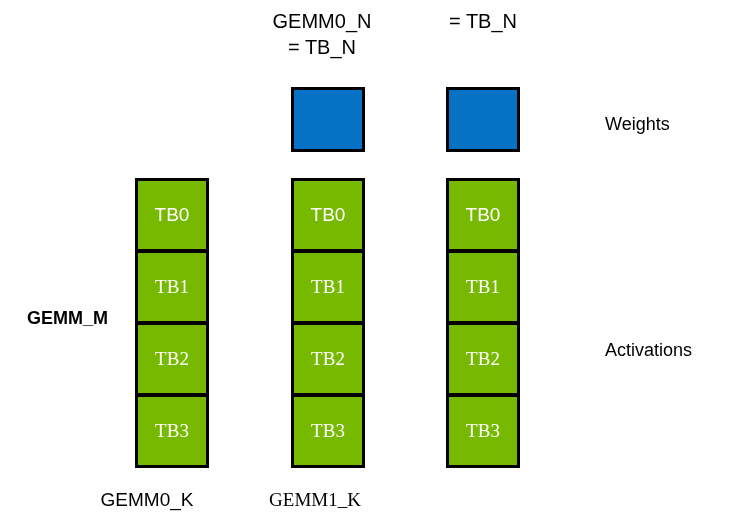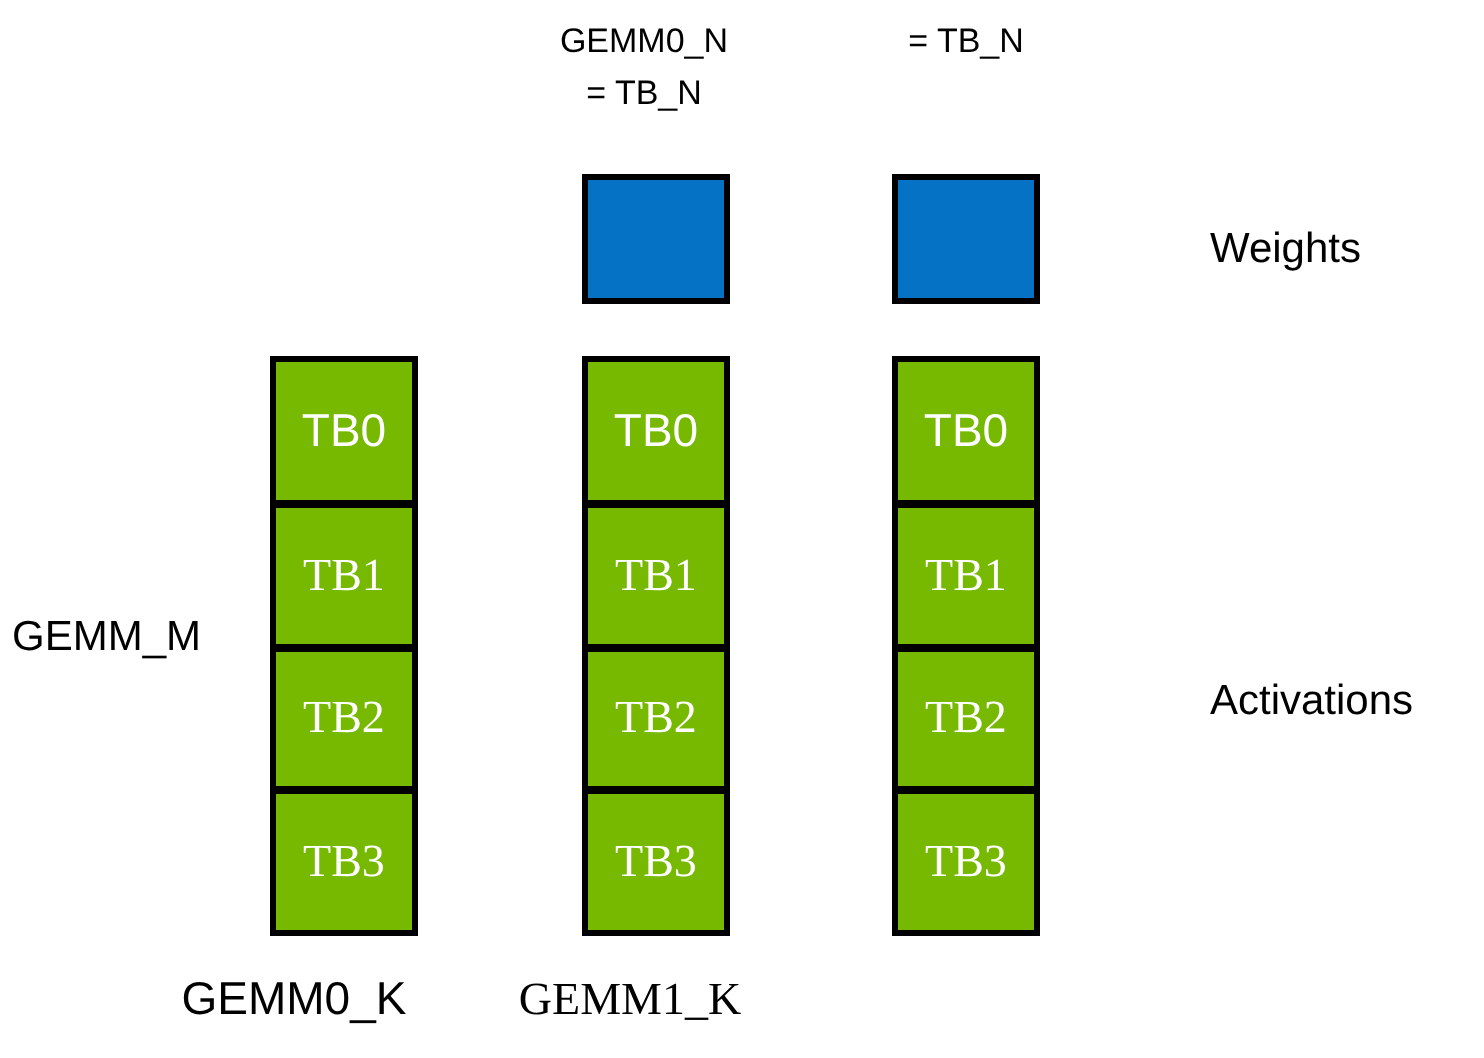--- a/index.html
+++ b/index.html
@@ -14,32 +14,32 @@
     position: relative;
     width: 742px;
     height: 529px;
     background: var(--canvas-bg, #ffffff);
     overflow: hidden;
     color: var(--label-text, #000000);
   }
 
   .lbl {
     position: absolute;
-    font-size: 21px;
+    font-size: 18px;
     line-height: 25px;
     white-space: nowrap;
     color: var(--label-text, #000000);
   }
 
   .top-label {
     position: absolute;
     top: 8px;
     width: 140px;
     text-align: center;
-    font-size: 17px;
+    font-size: 20px;
     line-height: 26px;
     color: var(--label-text, #000000);
   }
   .top-label-0 { left: 252px; }
   .top-label-1 { left: 413px; }
 
   .weights-box {
     position: absolute;
     top: 87px;
     width: 74px;
@@ -63,34 +63,34 @@
   .tb-column-2 { left: 446px; }
 
   .tb-cell {
     flex: 1 1 auto;
     background: var(--activations-fill, #76B900);
     border: 3px solid var(--border-color, #000000);
     display: flex;
     align-items: center;
     justify-content: center;
     color: var(--tb-text, #ffffff);
-    font-size: 23px;
+    font-size: 19px;
   }
   .tb-cell + .tb-cell { margin-top: -2px; font-family: Liberation Serif, serif; }
 
-  .gemm-m-label      { left: 6px;  top: 306px; }
+  .gemm-m-label      { left: 27px;  top: 306px; font-weight: bold; }
   .weights-label     { left: 605px; top: 112px; }
   .activations-label { left: 605px; top: 297px; margin-top: 41px; }
 
   .bottom-label {
     position: absolute;
     top: 487px;
     width: 140px;
     text-align: center;
-    font-size: 23px;
+    font-size: 19px;
     line-height: 25px;
   }
   .bottom-label-0 { left: 77px; }
   .bottom-label-1 { left: 245px; font-family: Liberation Serif, serif; }
 </style>
 </head>
 <body>
 
 <div class="stage">
 

